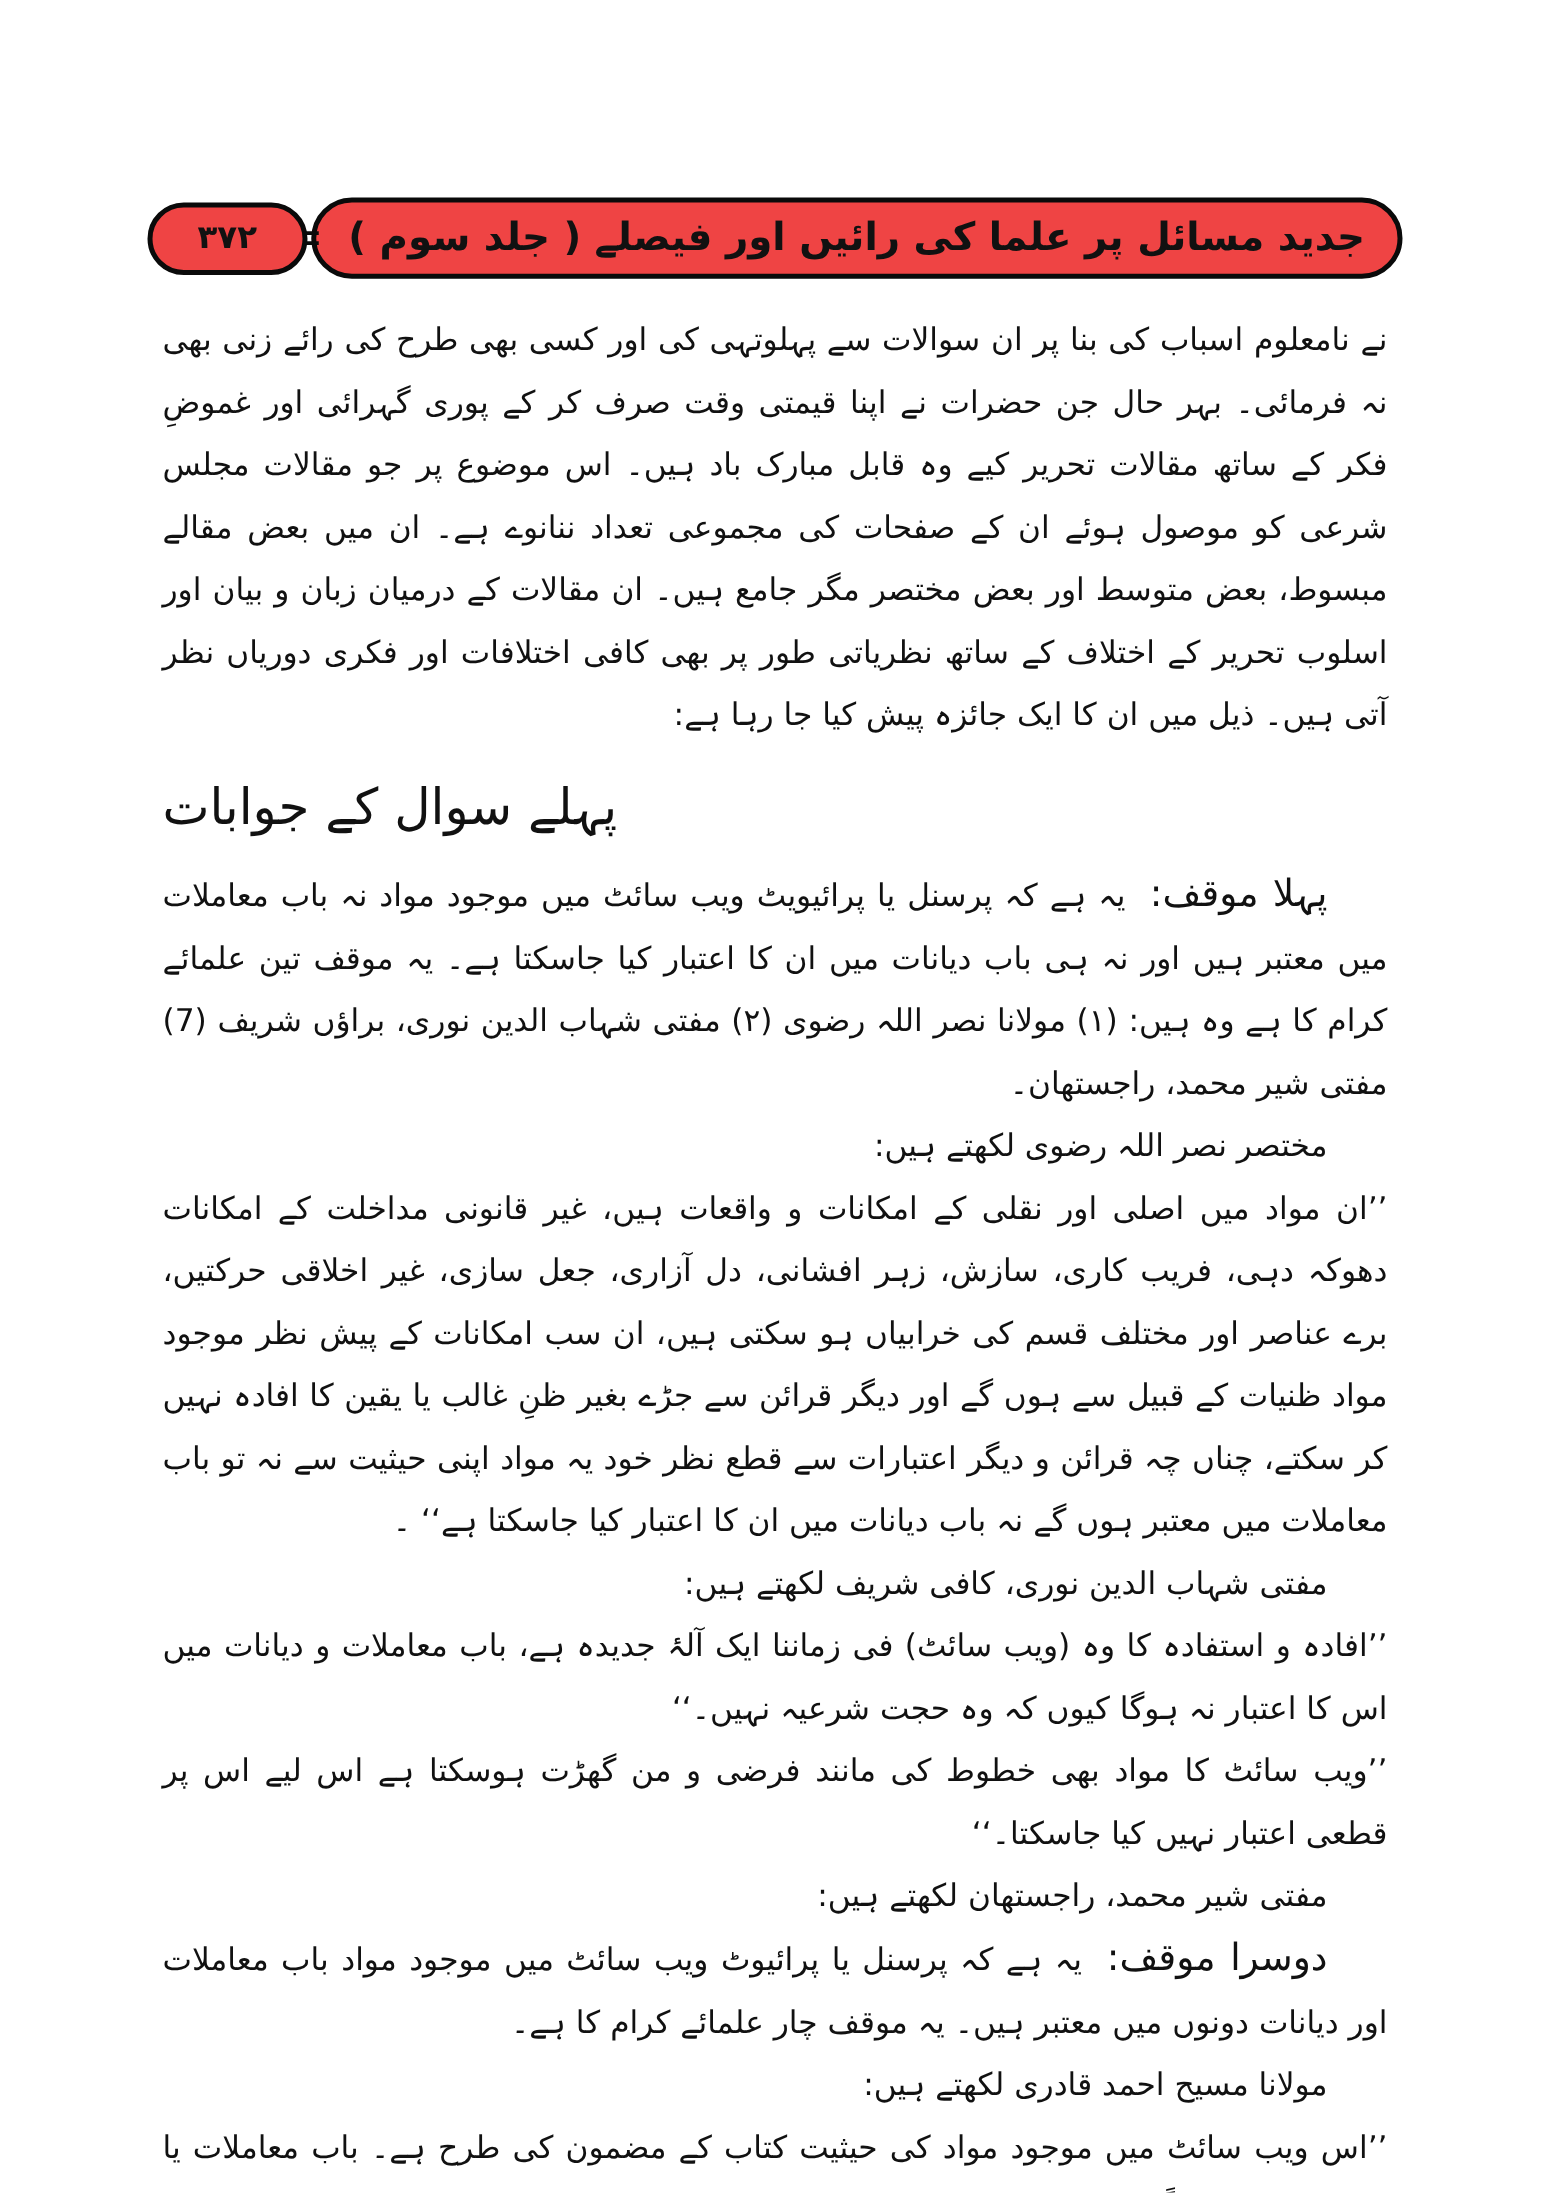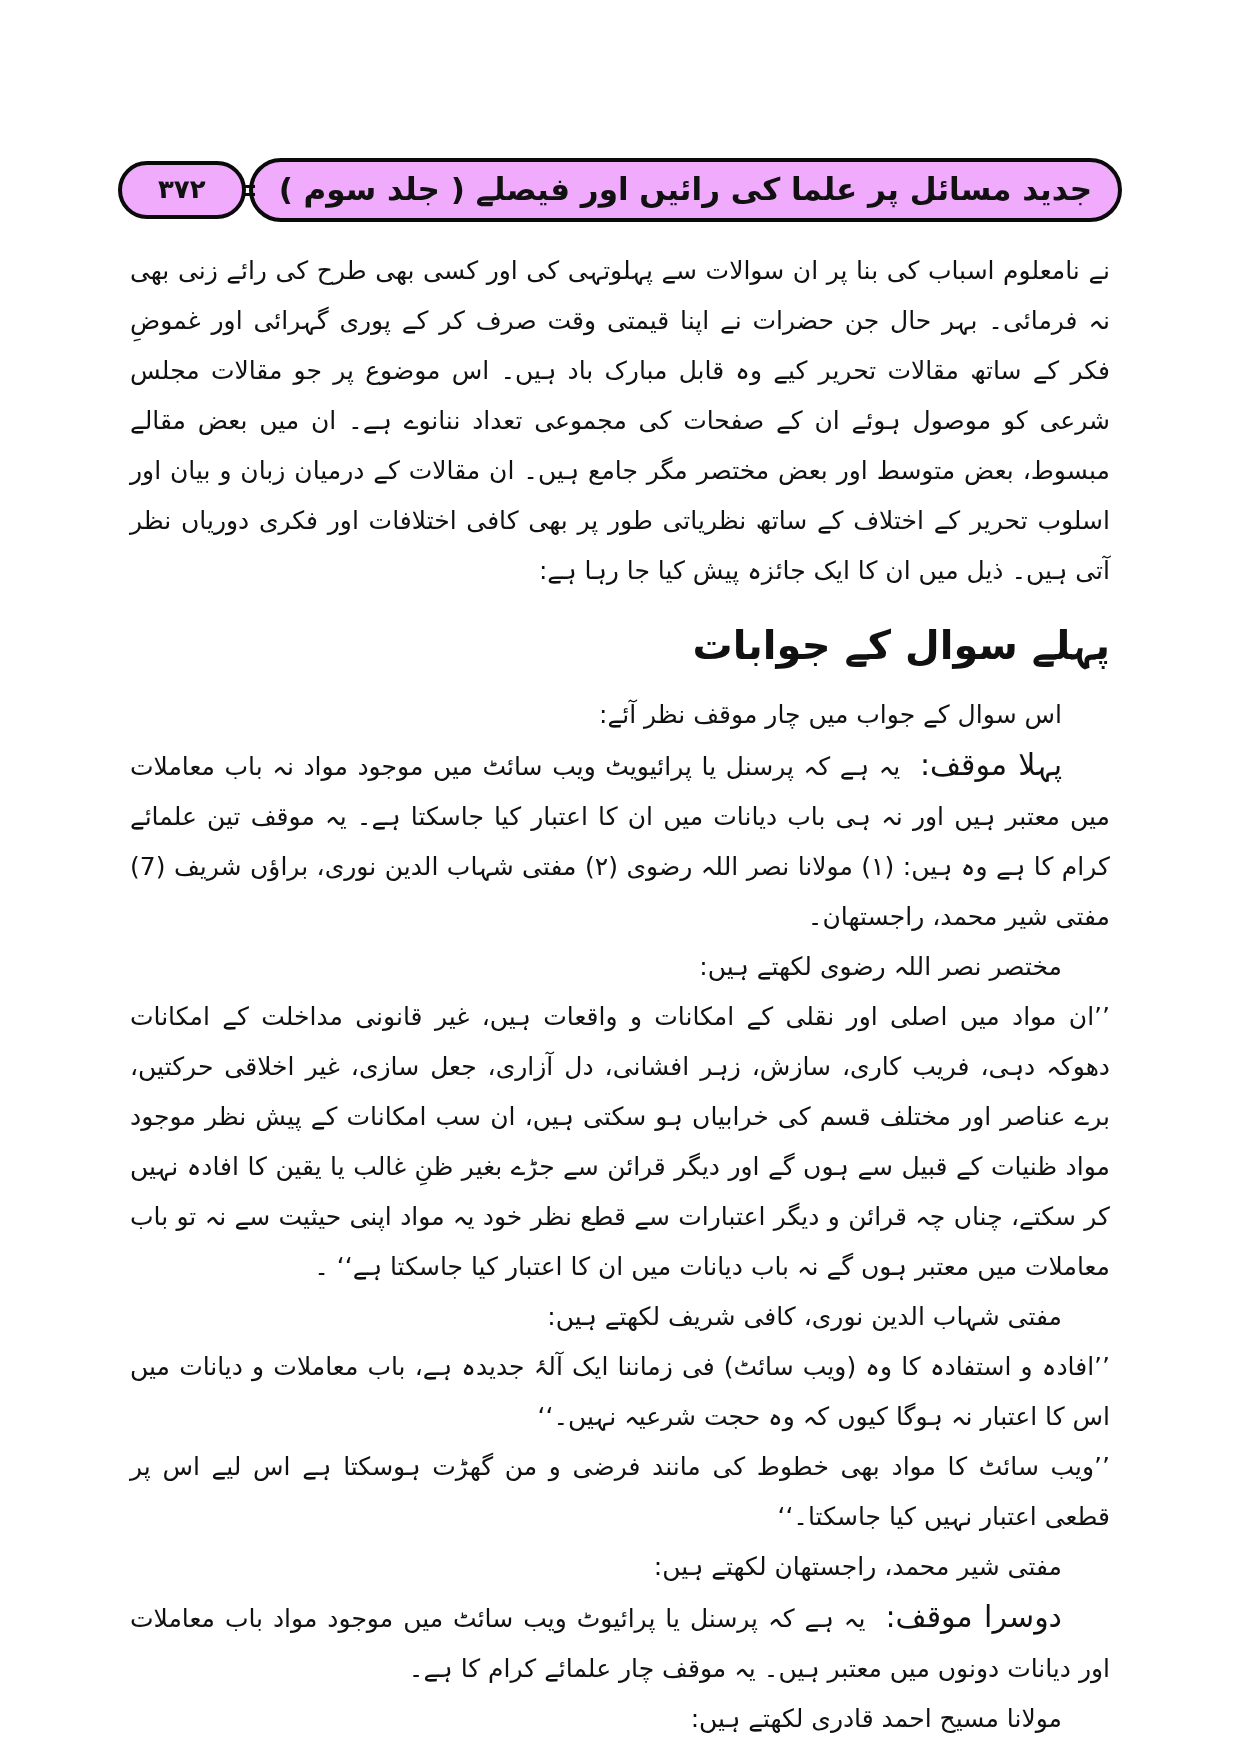--- a/index.html
+++ b/index.html
@@ -20,21 +20,21 @@
   }
   
   .header {
     display: flex;
     align-items: center;
     margin: 0 118px 14px 118px;
   }
   .pill {
     border: 4px solid #0a0a0a;
     border-radius: 999px;
-    background: #f0abfc;
+    background: #ef4444;
     font-weight: bold;
     white-space: nowrap;
     text-align: center;
   }
   .title-pill {
     font-size: 31px;
     padding: 9px 26px 11px 26px;
     letter-spacing: 0;
   }
   .num-pill {
@@ -57,24 +57,24 @@
     text-align: justify;
     text-justify: inter-word;
   }
   .para { margin: 0; }
   .indent { text-indent: 48px; }
   .speaker-line {
     text-indent: 48px;
     text-align: right;
   }
   .section-heading {
-    text-align: right;
+    text-align: left;
     font-size: 40px;
     line-height: 70px;
-    font-weight: bold;
+    font-weight: normal;
     margin: 14px 0 10px 0;
   }
   .position-label {
     font-weight: normal;
     font-size: 30px;
     margin-left: 10px;
   }
   .quote { text-align: justify; }
 </style>
 </head>
@@ -87,21 +87,20 @@
     <div class="header-rule"></div>
     <div class="pill num-pill">۳۷۲</div>
   </div>
 
   <div class="content">
 
     <p class="para">نے نامعلوم اسباب کی بنا پر ان سوالات سے پہلوتہی کی اور کسی بھی طرح کی رائے زنی بھی نہ فرمائی۔ بہر حال جن حضرات نے اپنا قیمتی وقت صرف کر کے پوری گہرائی اور غموضِ فکر کے ساتھ مقالات تحریر کیے وہ قابل مبارک باد ہیں۔ اس موضوع پر جو مقالات مجلس شرعی کو موصول ہوئے ان کے صفحات کی مجموعی تعداد ننانوے ہے۔ ان میں بعض مقالے مبسوط، بعض متوسط اور بعض مختصر مگر جامع ہیں۔ ان مقالات کے درمیان زبان و بیان اور اسلوب تحریر کے اختلاف کے ساتھ نظریاتی طور پر بھی کافی اختلافات اور فکری دوریاں نظر آتی ہیں۔ ذیل میں ان کا ایک جائزہ پیش کیا جا رہا ہے:</p>
 
     <h2 class="section-heading">پہلے سوال کے جوابات</h2>
 
-    <p class="para speaker-line">اس سوال کے جواب میں چار موقف نظر آئے:</p>
 
     <p class="para indent">
       <span class="position-label">پہلا موقف:</span>
       <span>یہ ہے کہ پرسنل یا پرائیویٹ ویب سائٹ میں موجود مواد نہ باب معاملات میں معتبر ہیں اور نہ ہی باب دیانات میں ان کا اعتبار کیا جاسکتا ہے۔ یہ موقف تین علمائے کرام کا ہے وہ ہیں: (۱) مولانا نصر اللہ رضوی (۲) مفتی شہاب الدین نوری، براؤں شریف (7) مفتی شیر محمد، راجستھان۔</span>
     </p>
 
     <p class="para speaker-line">مختصر نصر اللہ رضوی لکھتے ہیں:</p>
 
     <p class="para quote">’’ان مواد میں اصلی اور نقلی کے امکانات و واقعات ہیں، غیر قانونی مداخلت کے امکانات دھوکہ دہی، فریب کاری، سازش، زہر افشانی، دل آزاری، جعل سازی، غیر اخلاقی حرکتیں، برے عناصر اور مختلف قسم کی خرابیاں ہو سکتی ہیں، ان سب امکانات کے پیش نظر موجود مواد ظنیات کے قبیل سے ہوں گے اور دیگر قرائن سے جڑے بغیر ظنِ غالب یا یقین کا افادہ نہیں کر سکتے، چناں چہ قرائن و دیگر اعتبارات سے قطع نظر خود یہ مواد اپنی حیثیت سے نہ تو باب معاملات میں معتبر ہوں گے نہ باب دیانات میں ان کا اعتبار کیا جاسکتا ہے‘‘ ۔</p>
 

